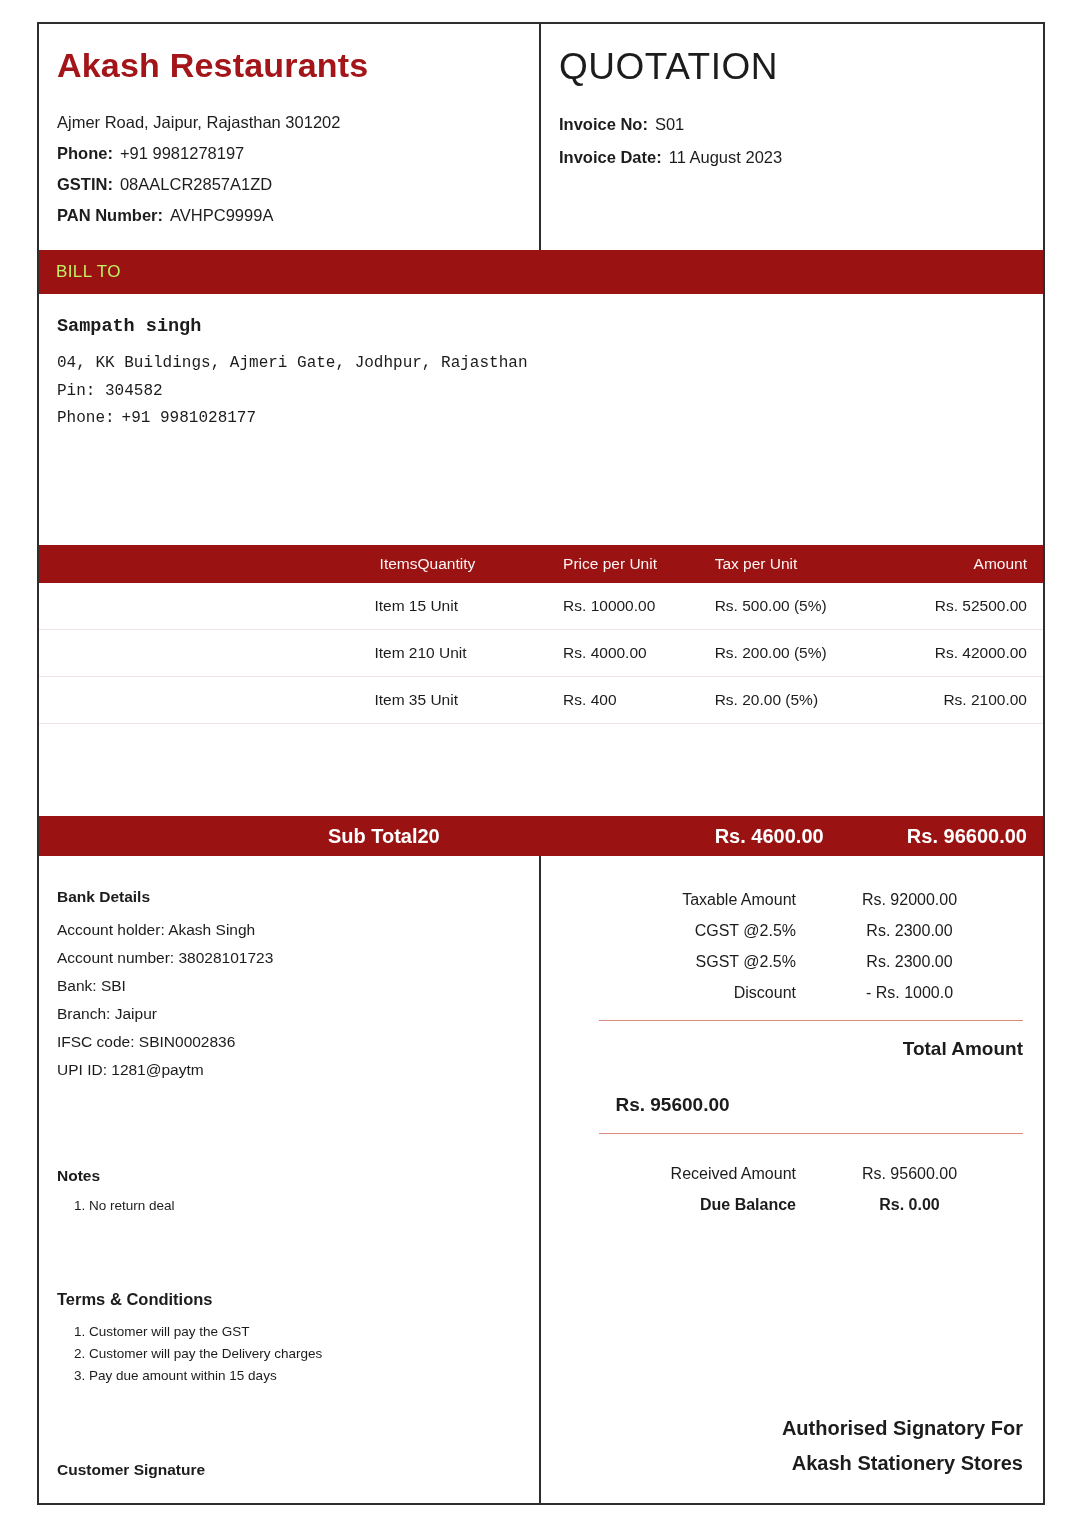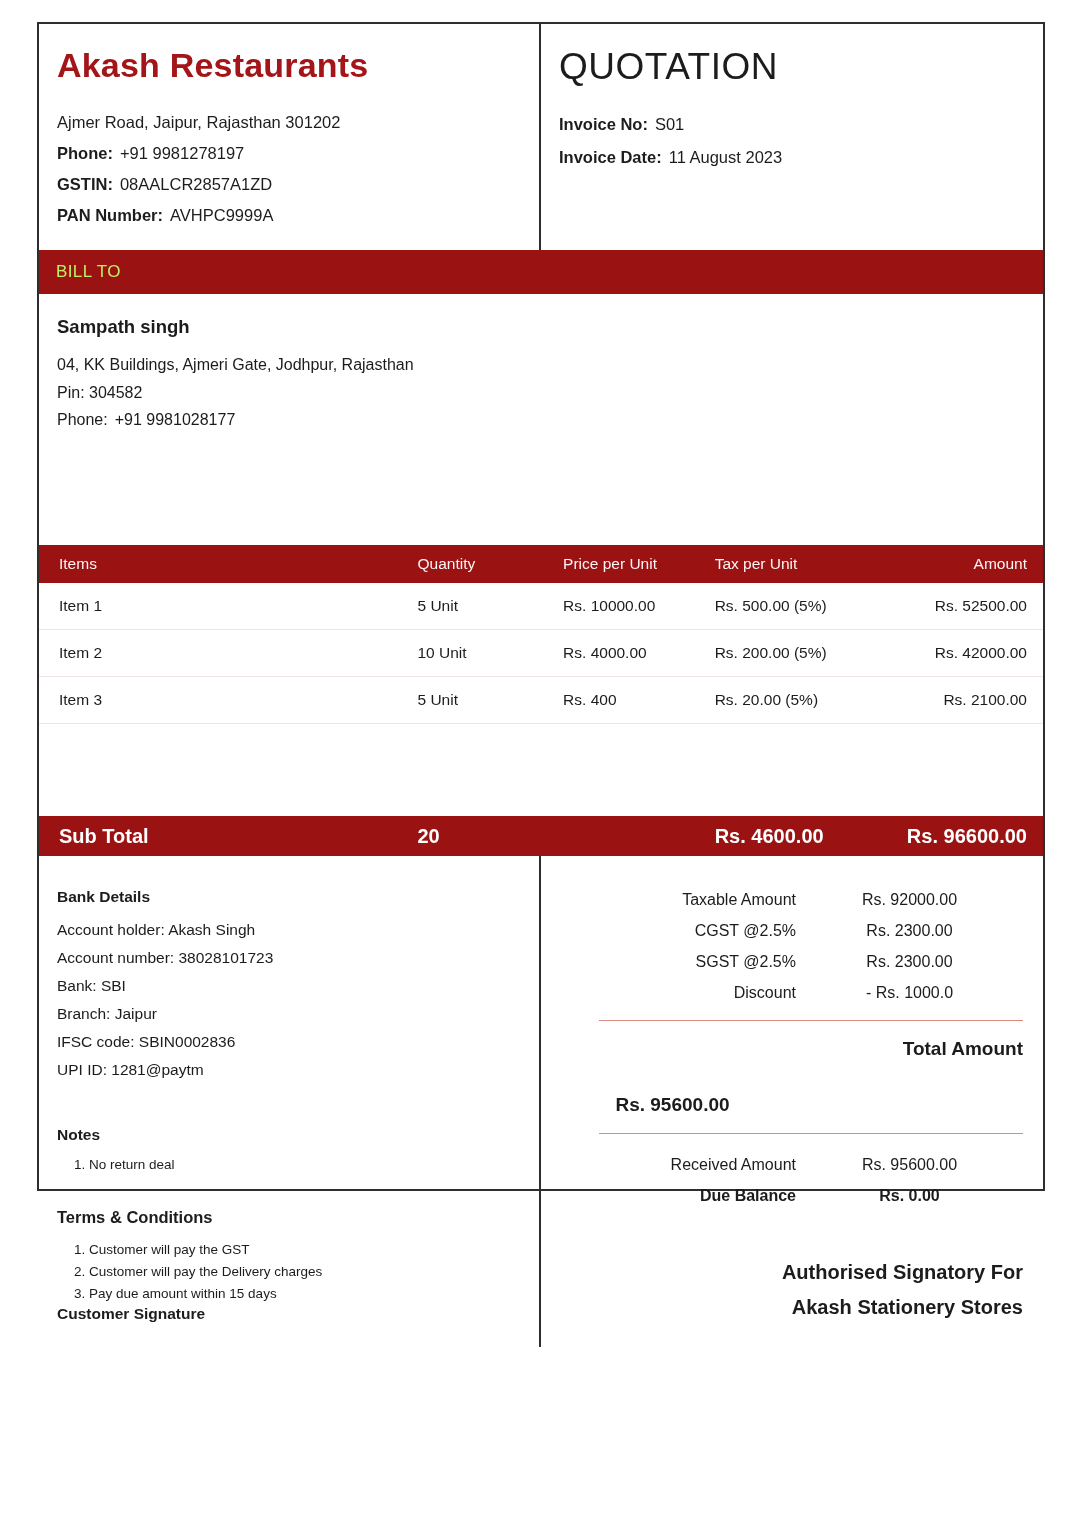--- a/index.html
+++ b/index.html
@@ -6,21 +6,21 @@
   html, body { background: #ffffff; }
   body {
     width: 1080px; height: 1527px;
     font-family: "Liberation Sans", "DejaVu Sans", sans-serif;
     color: #1c1c1c;
     position: relative;
   }
   .doc {
     position: absolute;
     left: 37px; top: 22px;
-    width: 1008px; height: 1169px;
+    width: 1008px; height: 1483px;
     border: 2px solid #2e2e2e;
     background: #fff;
     display: flex; flex-direction: column;
   }
   
   .header { display: flex; height: 226px; flex: 0 0 auto; }
   .header-left {
     width: 50%; border-right: 2px solid #2e2e2e;
     padding: 22px 20px 0 18px;
   }
@@ -37,72 +37,72 @@
   .info-line { font-size: 16.5px; line-height: 31px; color: #1d1d1d; }
   .info-line .lbl { font-weight: bold; margin-right: 7px; }
   .header-right .info-line { line-height: 33px; }
   
   .banner {
     background: var(--accent, #9b1212); color: #bef264;
     height: 44px; display: flex; align-items: center;
     padding-left: 17px; font-size: 17px; letter-spacing: 0.4px;
     flex: 0 0 auto;
   }
-  .billto { height: 251px; padding: 22px 18px 0 18px; flex: 0 0 auto; }
+  .billto { height: 251px; padding: 22px 18px 0 18px; flex: 0 0 auto; font-family: Liberation Mono, monospace; }
   .billto-name { font-size: 18.5px; font-weight: bold; margin-bottom: 13px; }
   .billto-line { font-size: 16px; line-height: 27.5px; }
   .billto-line .lbl { margin-right: 7px; }
   
   .trow {
     display: grid;
     grid-template-columns: 37.7% 14.5% 15.1% 16.2% 16.5%;
     align-items: center;
   }
-  .trow > div:first-child { padding-left: 20px; }
+  .trow > div:first-child { padding-left: 20px; text-align: right; }
   .trow > div:last-child { text-align: right; padding-right: 16px; }
   .thead {
     background: var(--accent, #9b1212); color: #fdf4f4;
     height: 38px; font-size: 15.5px; font-weight: 500;
     flex: 0 0 auto;
   }
   .tbody-row { height: 47px; font-size: 15.5px; border-bottom: 1px solid #f0e2e2; flex: 0 0 auto; }
   .tbody-row:last-of-type { border-bottom: none; }
   .table-spacer { height: 92px; flex: 0 0 auto; }
   .subtotal {
     background: var(--accent, #9b1212); color: #ffffff;
     height: 40px; font-size: 20px; font-weight: bold;
     flex: 0 0 auto;
   }
   
   .lower { flex: 1 1 auto; display: flex; }
   .lower-left {
     width: 50%; border-right: 2px solid #2e2e2e;
     padding: 32px 20px 24px 18px;
-    display: flex; flex-direction: column;
+    display: flex; flex-direction: column; gap: 41px;
   }
   .lower-right {
     width: 50%; padding: 28px 20px 22px 18px;
     display: flex; flex-direction: column;
   }
   .section-heading { font-size: 15.5px; font-weight: bold; margin-bottom: 10px; }
   .bank-line { font-size: 15.5px; line-height: 28px; }
   .notes-block { margin-top: 42px; }
   .list-item { font-size: 13.5px; line-height: 22px; padding-left: 17px; }
   .terms-block { margin-top: 32px; }
   .terms-block .section-heading { font-size: 16.5px; margin-bottom: 12px; }
   .notes-block .list-item { margin-top: 6px; }
   .cust-sign { margin-top: auto; font-size: 15.5px; font-weight: bold; }
   
   .totrow { display: flex; justify-content: flex-end; font-size: 16px; line-height: 31px; }
   .tlabel { text-align: right; }
   .tvalue { width: 227px; text-align: center; }
   .totrow.bold { font-weight: bold; }
   .redline { border-top: 1.5px solid var(--line-light, #d98b80); margin: 12px 0 0 40px; }
   .total-row { font-size: 19px; font-weight: bold; line-height: 56px; flex-direction: column; }
-  .received-block { margin-top: 15px; }
+  .received-block { margin-top: 24px; }
   .auth-block { margin-top: auto; text-align: right; font-size: 20px; font-weight: bold; }
   .auth-block div { line-height: 35px; }
 </style>
 </head>
 <body>
 
 <div class="doc">
 
   <div class="header">
     <div class="header-left">

